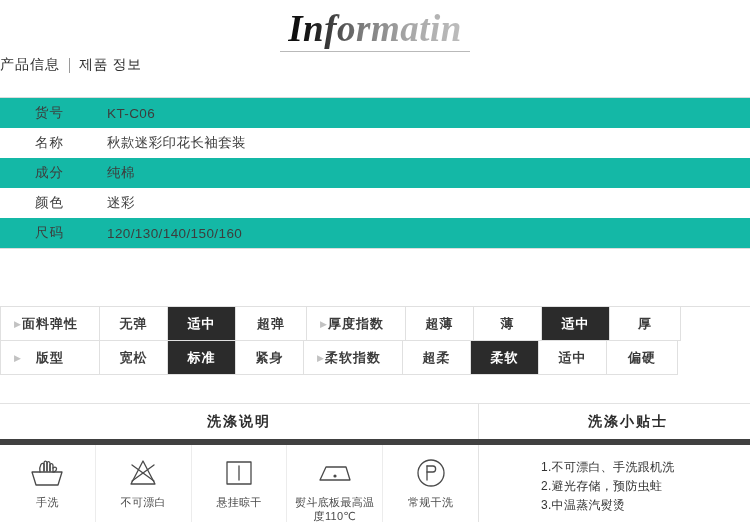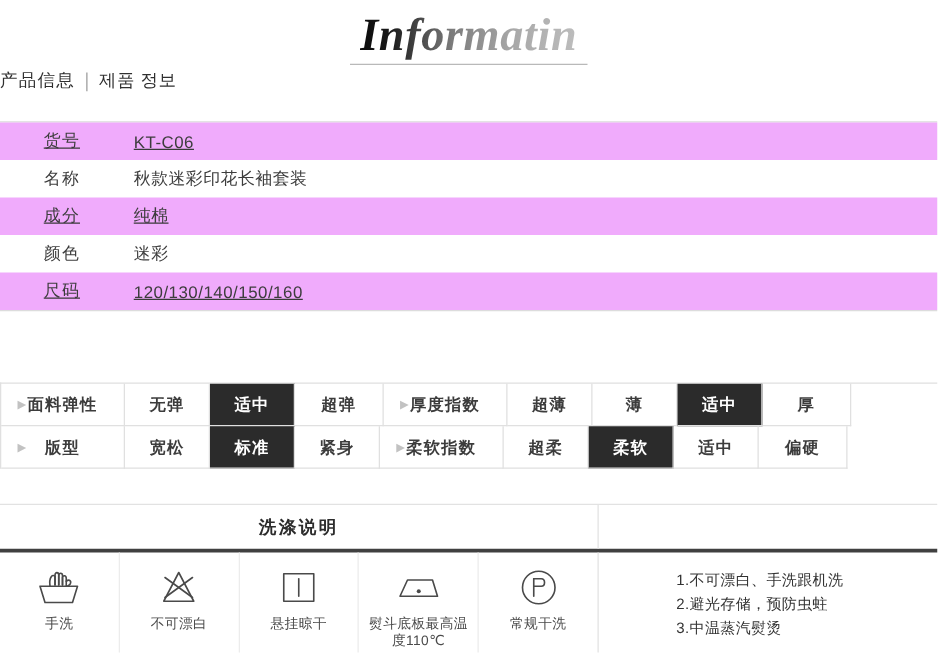--- a/index.html
+++ b/index.html
@@ -62,21 +62,21 @@
     margin-top: 23px;
     border-top: 1px solid #dcdcdc;
     border-bottom: 1px solid #dcdcdc;
   }
   .spec-row {
     display: flex;
     align-items: center;
     height: 30px;
     font-size: 13.5px;
   }
-  .spec-row.shaded { background: #f0abfc; text-decoration: underline; }
+  .spec-row.shaded { background: #14b8a6; }
   .spec-row.plain  { background: #ffffff; }
   .spec-label {
     width: 99px;
     text-align: center;
     color: #3d3d3d;
     letter-spacing: 1px;
     flex: 0 0 99px;
   }
   .spec-value {
     color: #3d3d3d;
@@ -130,21 +130,21 @@
 
   
   .wash-section {
     margin-top: 28px;
     border-top: 1px solid #e2e2e2;
     border-bottom: 1px solid #e2e2e2;
   }
   .wash-title-row {
     display: flex;
     height: 35px;
-    border-bottom: 3px solid #404040;
+    border-bottom: 6px solid #404040;
     gap: 27px;
   }
   .wash-title {
     flex: 0 0 478px;
     display: flex;
     align-items: center;
     justify-content: center;
     font-size: 14px;
     font-weight: bold;
     color: #2c2c2c;
@@ -283,20 +283,21 @@
     <div class="attr-cell opt">适中</div>
     <div class="attr-cell opt wide">偏硬</div>
   </div>
 
 </div>
 
 <div class="wash-section">
 
   <div class="wash-title-row">
     <div class="wash-title">洗涤说明</div>
+    <div class="tips-title">洗涤小贴士</div>
   </div>
 
   <div class="wash-body-row">
     <div class="wash-icons">
 
       <div class="wash-item">
         <div class="wash-glyph">
           <svg width="40" height="32" viewBox="0 0 40 32" fill="none" stroke="#4a4a4a" stroke-width="1.3" stroke-linejoin="round" stroke-linecap="round">
             <path d="M5 15 L35 15 L31 28 L9 28 Z"></path>
             <path d="M13 15 C12 8 15 5 17 7 L17 14"></path>

